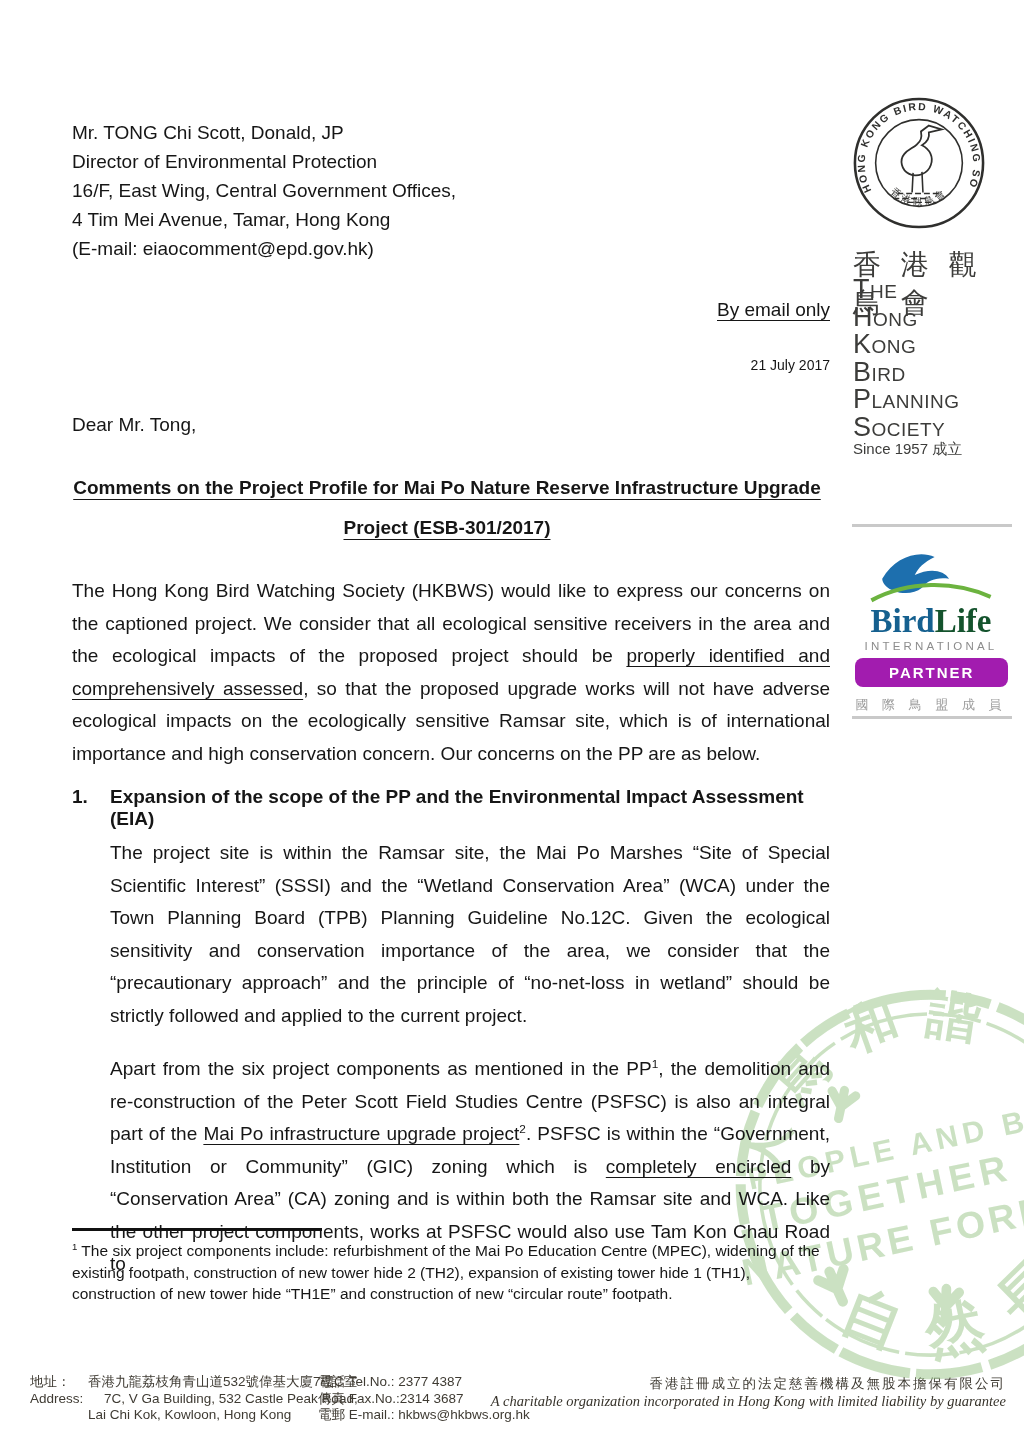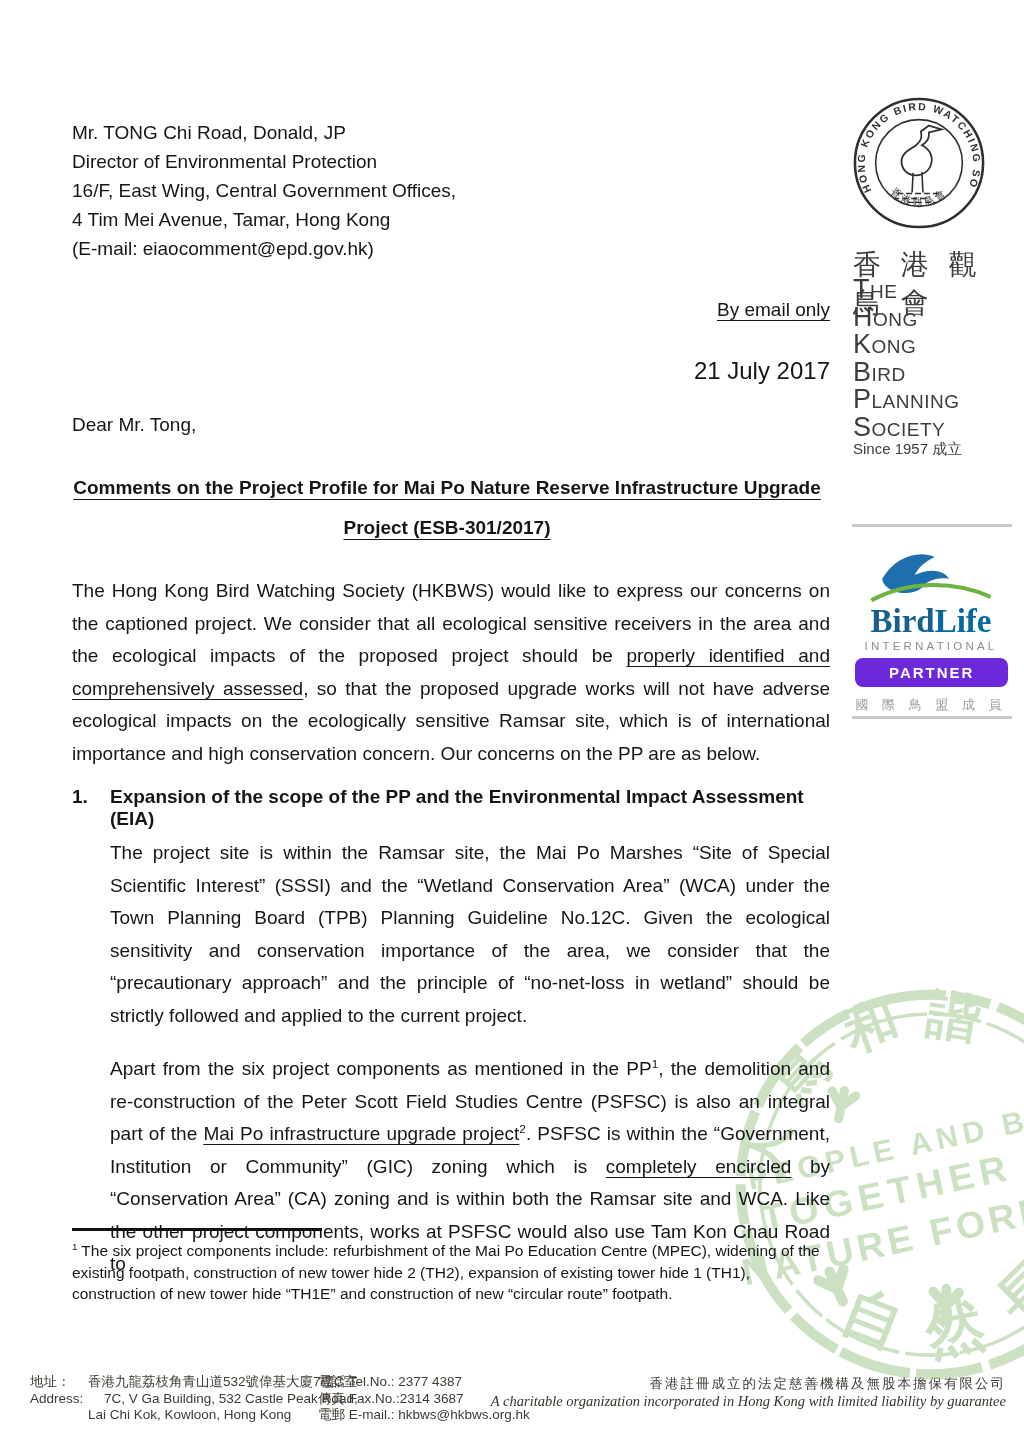--- a/index.html
+++ b/index.html
@@ -3,21 +3,21 @@
 <meta charset="utf-8">
 <style>
   html,body{margin:0;padding:0;background:#ffffff;}
   .page{position:relative;width:1024px;height:1448px;background:#ffffff;overflow:hidden;
         font-family:"Liberation Sans",sans-serif;color:#161616;}
   .abs{position:absolute;}
   .txt{z-index:2;}
   
   .recipient{left:72px;top:118px;font-size:19px;line-height:29px;}
   .byline{right:194px;top:299px;font-size:19px;text-decoration:underline;text-underline-offset:4px;}
-  .date{right:194px;top:357px;font-size:24px;}
+  .date{right:194px;top:357px;font-size:14px;}
   .salutation{left:72px;top:414px;font-size:19px;}
   
   .subject{left:68px;top:468px;width:758px;text-align:center;font-size:19px;font-weight:bold;line-height:40px;}
   .subject span{text-decoration:underline;text-underline-offset:5px;}
   
   .para{font-size:19px;line-height:32.5px;text-align:justify;}
   .intro{left:72px;top:556px;width:758px;}
   .sec-num{left:72px;top:786px;font-size:19px;font-weight:bold;}
   .sec-title{left:110px;top:786px;width:720px;font-size:19px;font-weight:bold;}
   .sec-p1{left:110px;top:818px;width:720px;}
@@ -46,23 +46,23 @@
   .org-zh{left:853px;top:246px;width:150px;font-size:28px;letter-spacing:6px;color:#3c3c3a;}
   .org-en{left:853px;top:276px;font-size:27px;line-height:27.5px;color:#3c3c3a;font-variant:small-caps;letter-spacing:0.5px;}
   .since{left:853px;top:440px;font-size:15px;color:#3c3c3a;}
   .divider{left:852px;width:160px;height:3px;background:#c9c9c9;}
   .div1{top:524px;}
   .div2{top:716px;}
   .birdlife{left:855px;top:548px;width:152px;text-align:center;}
   .bl-bird-svg{width:140px;height:56px;display:block;margin:0 auto;}
   .bl-name{font-family:"Liberation Serif",serif;font-weight:bold;font-size:33px;line-height:34px;letter-spacing:0px;}
   .bl-word-bird{color:#15608f;}
-  .bl-word-life{color:#0369a1;margin-top:8px;}
+  .bl-word-life{color:#14532d;margin-top:8px;}
   .bl-intl{font-size:11.5px;letter-spacing:3.2px;color:#8c8c8c;margin-top:2px;}
-  .bl-partner{display:inline-block;margin-top:6px;background:#6d28d9;color:#fff;font-weight:bold;
+  .bl-partner{display:inline-block;margin-top:6px;background:#a21caf;color:#fff;font-weight:bold;
               font-size:15px;letter-spacing:2px;padding:6px 34px;border-radius:8px;}
   .bl-member{font-size:13px;letter-spacing:5px;color:#9a9a9a;margin-top:9px;text-align:center;}
   
   .watermark{left:668px;top:922px;width:525px;height:525px;z-index:1;opacity:0.52;pointer-events:none;}
 </style>
 </head>
 <body>
 
 <div class="page">
 
@@ -88,21 +88,21 @@
       </g>
       <g stroke-width="6" stroke-linecap="round">
         <use href="#footprint" transform="translate(193,158) rotate(24) scale(1.5)"></use>
         <use href="#footprint" transform="translate(146,332) rotate(-12) scale(1.7)"></use>
         <use href="#footprint" transform="translate(252,372) rotate(14) scale(1.6)"></use>
       </g>
     </g>
   </svg>
 
   <div class="abs txt recipient">
-    <div>Mr. TONG Chi Road, Donald, JP</div>
+    <div>Mr. TONG Chi Scott, Donald, JP</div>
     <div>Director of Environmental Protection</div>
     <div>16/F, East Wing, Central Government Offices,</div>
     <div>4 Tim Mei Avenue, Tamar, Hong Kong</div>
     <div>(E-mail: eiaocomment@epd.gov.hk)</div>
   </div>
 
   <div class="abs txt byline">By email only</div>
   <div class="abs txt date">21 July 2017</div>
   <div class="abs txt salutation">Dear Mr. Tong,</div>
 

